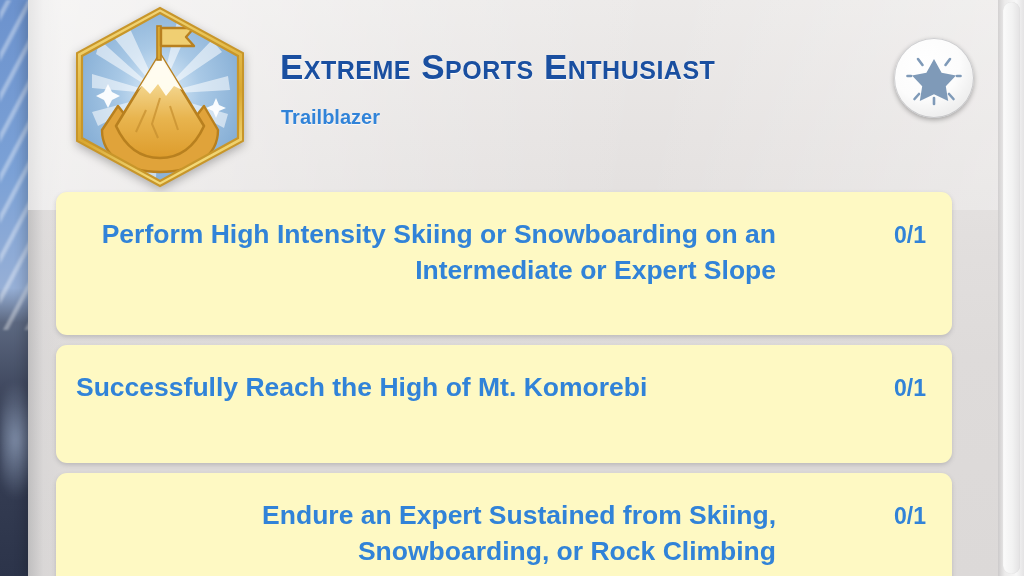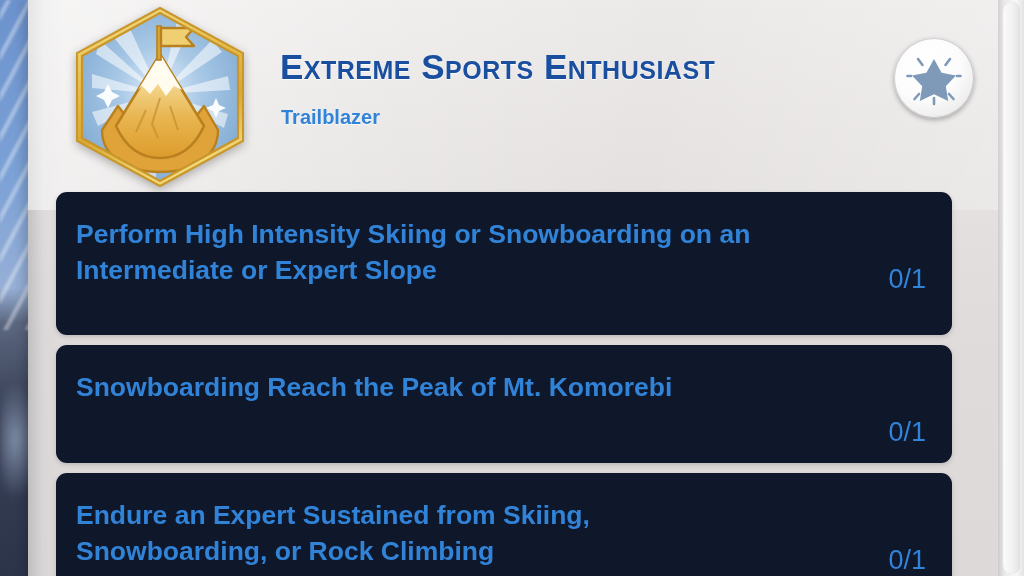--- a/index.html
+++ b/index.html
@@ -8,20 +8,21 @@
     overflow: hidden;
     background: #d9d6d4;
     font-family: "Liberation Sans", sans-serif;
   }
 
   #screen {
     position: relative;
     width: 1024px;
     height: 576px;
     overflow: hidden;
+    text-align: right;
   }
 
   
   .world-backdrop {
     position: absolute;
     left: 0; top: 0;
     width: 60px; height: 576px;
     background:
       linear-gradient(to bottom,
         rgba(108,146,205,1) 0%,
@@ -163,46 +164,45 @@
   .star-btn svg { position: absolute; left: 12px; top: 12px; }
 
   
   .cards {
     position: absolute;
     left: 56px; top: 192px;
     width: 896px;
   }
   .card {
     position: relative;
-    background: #0f172a;
+    background: #fef9c3;
     border-radius: 11px;
     box-shadow: 0 2px 4px rgba(110,110,115,0.30);
     margin-bottom: 10px;
     padding: 24px 26px 22px 20px;
     box-sizing: border-box;
     display: flex;
     align-items: flex-start;
     justify-content: space-between;
     cursor: pointer;
   }
   .card-text {
     font-size: 26.5px;
     font-weight: bold;
     line-height: 36px;
     color: #3183d8;
     max-width: 700px;
   }
   .card-count {
-    font-size: 27px;
-    font-weight: normal;
+    font-size: 23px;
+    font-weight: bold;
     color: #3183d8;
     line-height: 36px;
     white-space: nowrap;
     padding-top: 1px;
-    margin-top: 44px;
   }
 </style>
 </head>
 <body>
 
 <div id="screen">
 
   <div class="world-backdrop">
     <div class="world-streaks"></div>
     <div class="world-glow"></div>
@@ -307,21 +307,21 @@
   </div>
 
   <div class="cards">
 
     <div class="card" style="height:143px;">
       <div class="card-text">Perform High Intensity Skiing or Snowboarding on an Intermediate or Expert Slope</div>
       <div class="card-count">0/1</div>
     </div>
 
     <div class="card" style="height:118px;">
-      <div class="card-text">Snowboarding Reach the Peak of Mt. Komorebi</div>
+      <div class="card-text">Successfully Reach the High of Mt. Komorebi</div>
       <div class="card-count">0/1</div>
     </div>
 
     <div class="card" style="height:118px;">
       <div class="card-text">Endure an Expert Sustained from Skiing, Snowboarding, or Rock Climbing</div>
       <div class="card-count">0/1</div>
     </div>
 
   </div>
 

